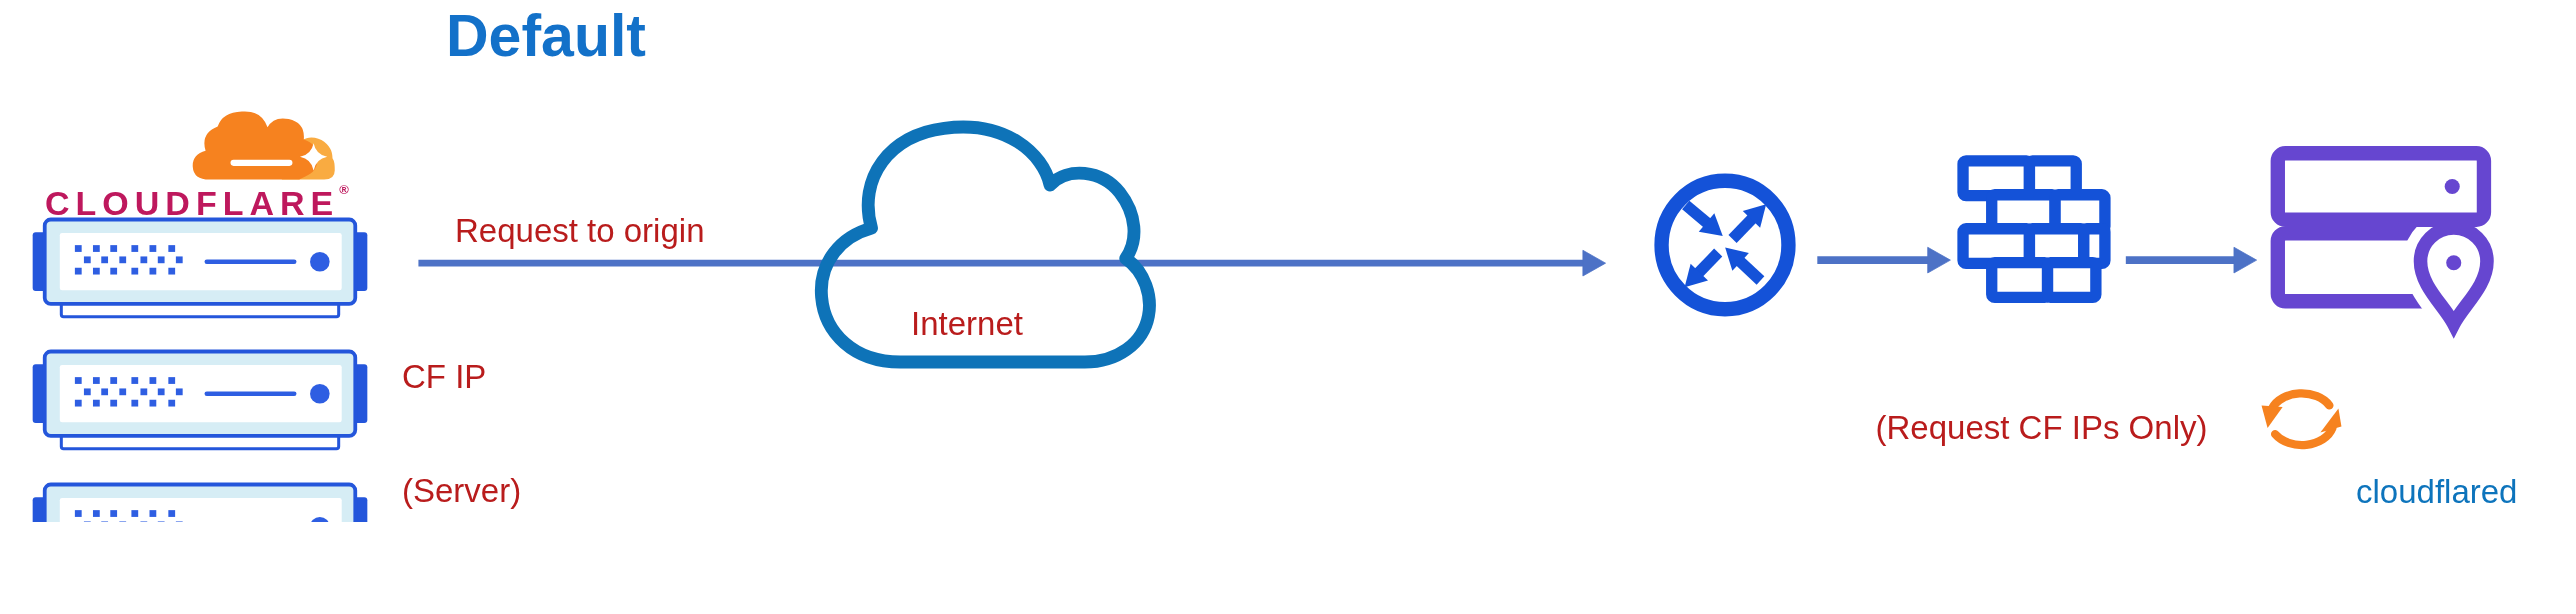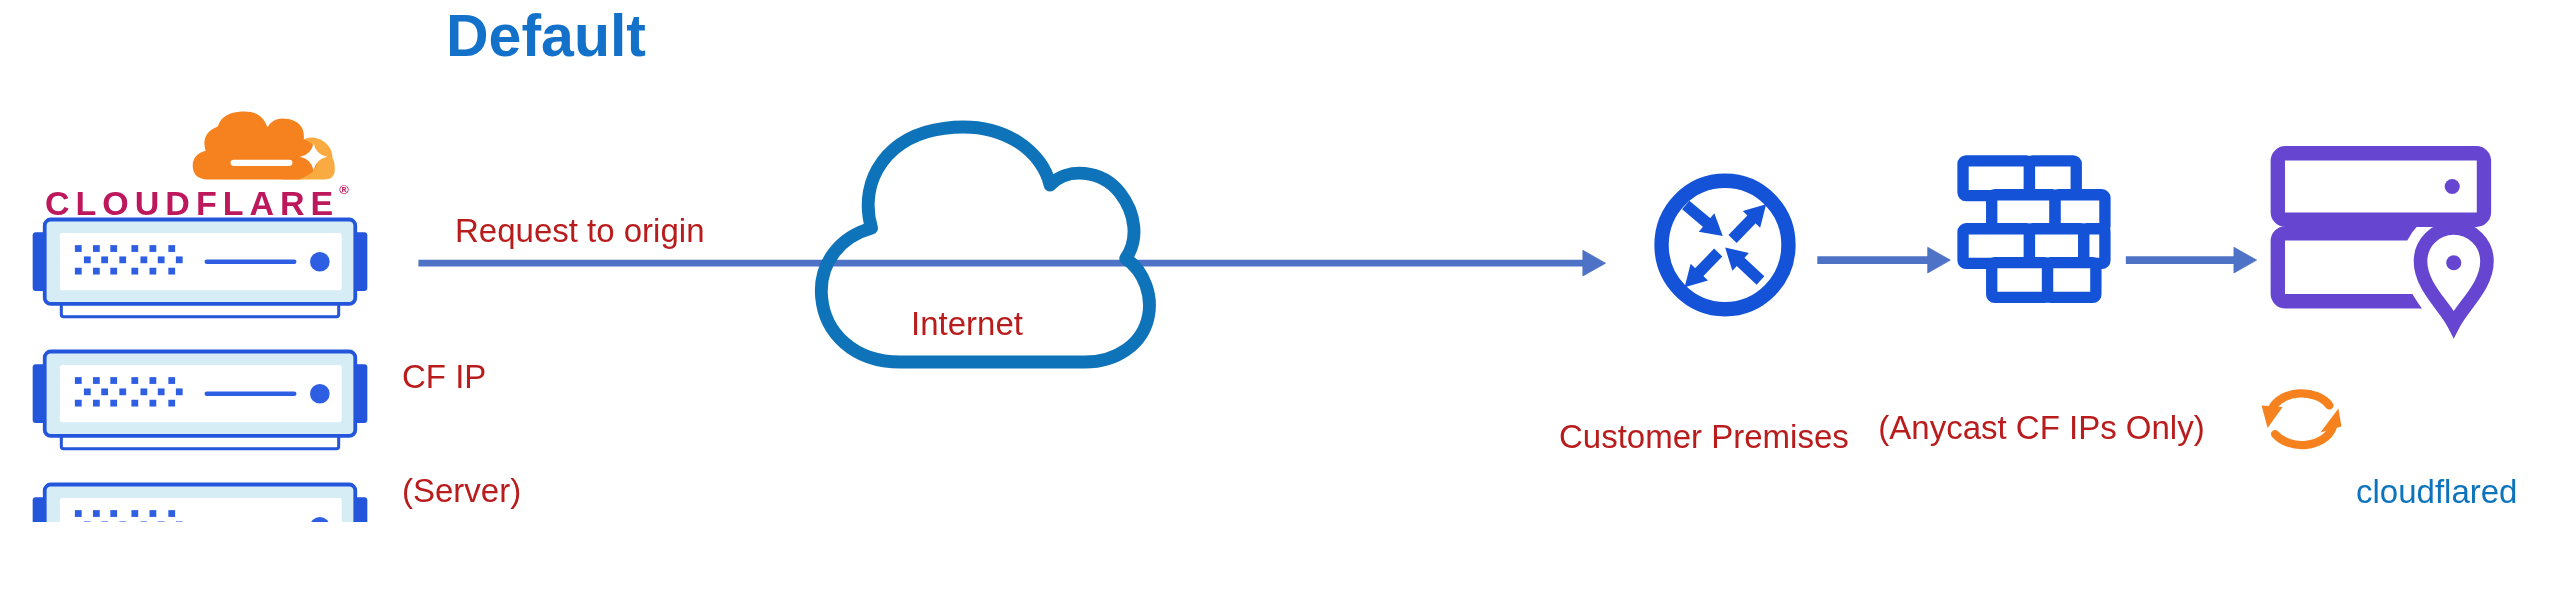--- a/index.html
+++ b/index.html
@@ -165,38 +165,37 @@
         <polygon points="64,0 36,-16 36,16" stroke="none"></polygon>
       </g>
     </defs>
     <ellipse cx="94" cy="95" rx="84" ry="85" fill="#ffffff" stroke="#1452d8" stroke-width="19"></ellipse>
     <use href="#cpearrow" transform="translate(42,42) rotate(40)"></use>
     <use href="#cpearrow" transform="translate(104,87) rotate(-46)"></use>
     <use href="#cpearrow" transform="translate(85,105) rotate(134)"></use>
     <use href="#cpearrow" transform="translate(141,142) rotate(-137)"></use>
   </svg>
   <div class="abs lbl" style="left:1559px;top:342px;z-index:3;">
-    <div>Customer Premises</div>
   </div>
 
   <svg class="abs" style="left:1957px;top:154px;z-index:2;" width="160" height="151" viewBox="0 0 212 200">
     <g fill="#ffffff" stroke="#1452d8" stroke-width="15" stroke-linejoin="round">
       <rect x="8" y="9" width="88" height="46" rx="4"></rect>
       <rect x="96" y="9" width="62" height="46" rx="4"></rect>
       <rect x="46" y="54" width="84" height="46" rx="4"></rect>
       <rect x="130" y="54" width="66" height="46" rx="4"></rect>
       <rect x="8" y="99" width="88" height="46" rx="4"></rect>
       <rect x="96" y="99" width="72" height="46" rx="4"></rect>
       <rect x="168" y="99" width="28" height="46" rx="4"></rect>
       <rect x="46" y="144" width="74" height="46" rx="4"></rect>
       <rect x="120" y="144" width="64" height="46" rx="4"></rect>
     </g>
   </svg>
   <div class="abs lbl center" style="left:1875px;top:333px;width:333px;z-index:3;">
-    <div>(Anycast CF IPs Only)</div>
+    <div>(Request CF IPs Only)</div>
   </div>
 
   <svg class="abs" style="left:2270px;top:148px;z-index:2;" width="221" height="185" viewBox="0 0 292 245">
 
     <rect x="10" y="113" width="273" height="90" rx="10" fill="#ffffff" stroke="#6646d0" stroke-width="19"></rect>
 
     <path d="M243 106 a44 44 0 0 1 44 44 c0 33 -31 58 -44 83 c-13 -25 -44 -50 -44 -83 a44 44 0 0 1 44 -44 z" fill="#ffffff" stroke="#ffffff" stroke-width="46"></path>
 
     <path d="M243 106 a44 44 0 0 1 44 44 c0 33 -31 58 -44 83 c-13 -25 -44 -50 -44 -83 a44 44 0 0 1 44 -44 z" fill="#ffffff" stroke="#6646d0" stroke-width="18"></path>
     <circle cx="243" cy="152" r="10" fill="#6646d0"></circle>

